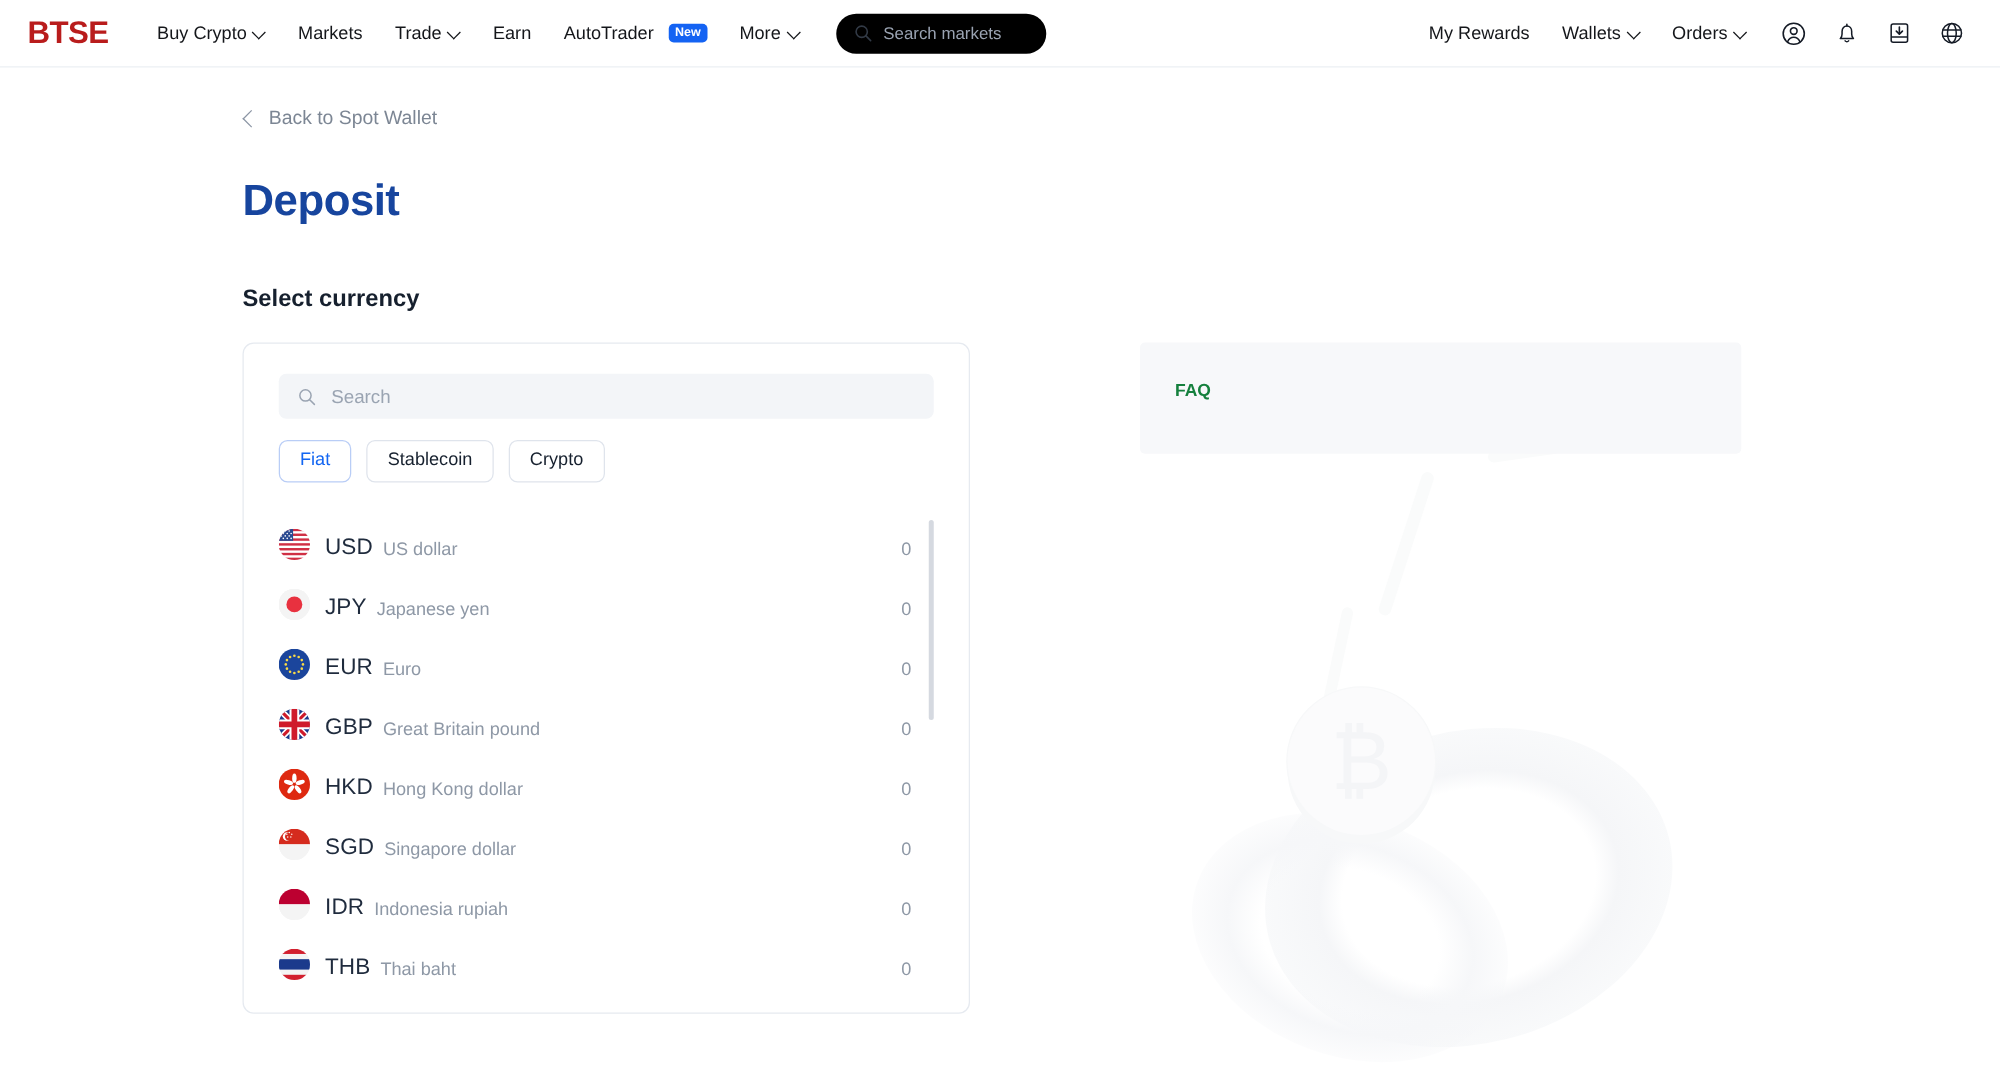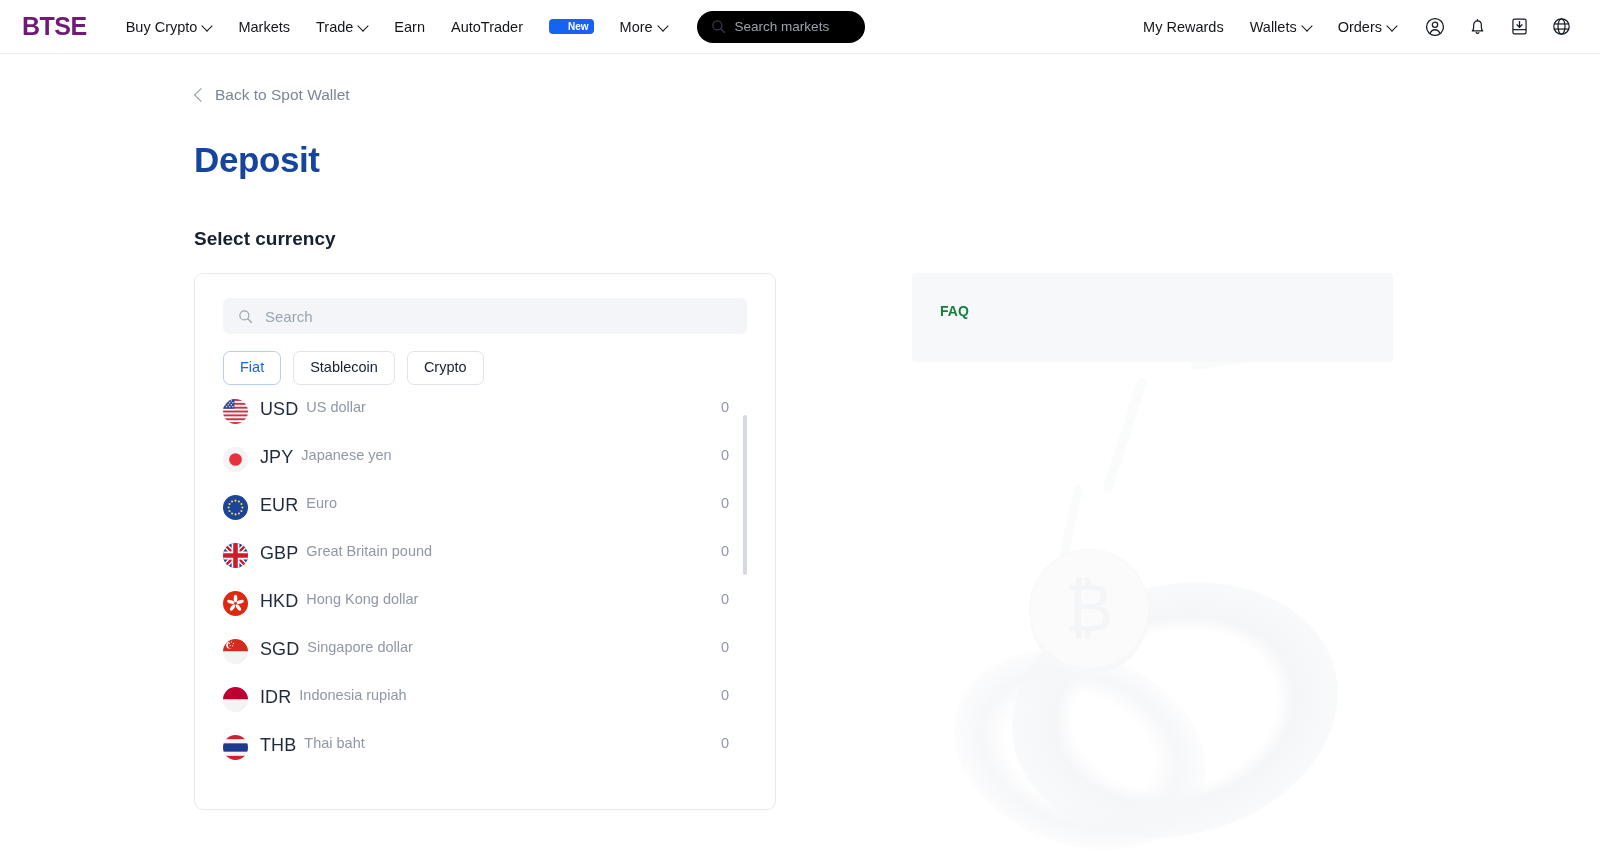--- a/index.html
+++ b/index.html
@@ -61,41 +61,41 @@
   #topnav {
     position: relative; z-index: 5;
     height: 54px;
     border-bottom: 1px solid #eceff3;
     display: flex; align-items: center;
     background: #ffffff;
     padding: 0 22px 0 22px;
   }
   #logo {
     font-size: 25px; font-weight: 800; letter-spacing: -0.5px;
-    color: #701a75; margin-right: 26px; line-height: 1;
+    color: #b91c1c; margin-right: 26px; line-height: 1;
     font-family: "Liberation Sans", sans-serif;
   }
   .nav-links { display: flex; align-items: center; gap: 0px; }
   .nav-link {
     display: flex; align-items: center; gap: 6px;
     font-size: 14.5px; font-weight: 500; color: #14161a;
     padding: 6px 13px; cursor: pointer; white-space: nowrap;
   }
   .chev { display:inline-block; width: 9px; height: 9px; position: relative; top:-1px; }
   .chev:before {
     content:""; position:absolute; left:0; top:1px;
     width:7px; height:7px;
     border-right: 1.7px solid #14161a; border-bottom: 1.7px solid #14161a;
     transform: rotate(45deg);
   }
   .badge-new {
     background: #1463f3; color: #fff;
     font-size: 10px; font-weight: 700;
-    border-radius: 4px; padding: 2px 5px 2px 19px;
-    line-height: 1.1; margin-left: 20px;
+    border-radius: 4px; padding: 2px 5px 2px 5px;
+    line-height: 1.1; margin-left: 6px;
   }
   #nav-search {
     margin-left: 16px;
     display: flex; align-items: center; gap: 9px;
     background: #000000; border-radius: 18px;
     height: 32px; width: 168px; padding: 0 14px;
     cursor: text;
   }
   #nav-search .ph { color: #9aa3b2; font-size: 13.5px; }
   .nav-right {
@@ -163,21 +163,21 @@
     line-height: 1.1;
   }
   .filter-chip.active { color: #1366f2; border-color: #b9cdf6; }
 
   #currency-list {
     margin-top: 14px;
     position: relative;
     max-height: 408px;
   }
   .cur-row {
-    display: flex; align-items: flex-start;
+    display: flex; align-items: flex-end;
     height: 48px;
     cursor: pointer;
     padding-right: 18px;
   }
   .flag {
     width: 25px; height: 25px; border-radius: 50%;
     margin-right: 12px; flex: 0 0 auto;
     overflow: hidden; position: relative;
     box-shadow: inset 0 0 0 0.5px rgba(0,0,0,0.05);
   }

